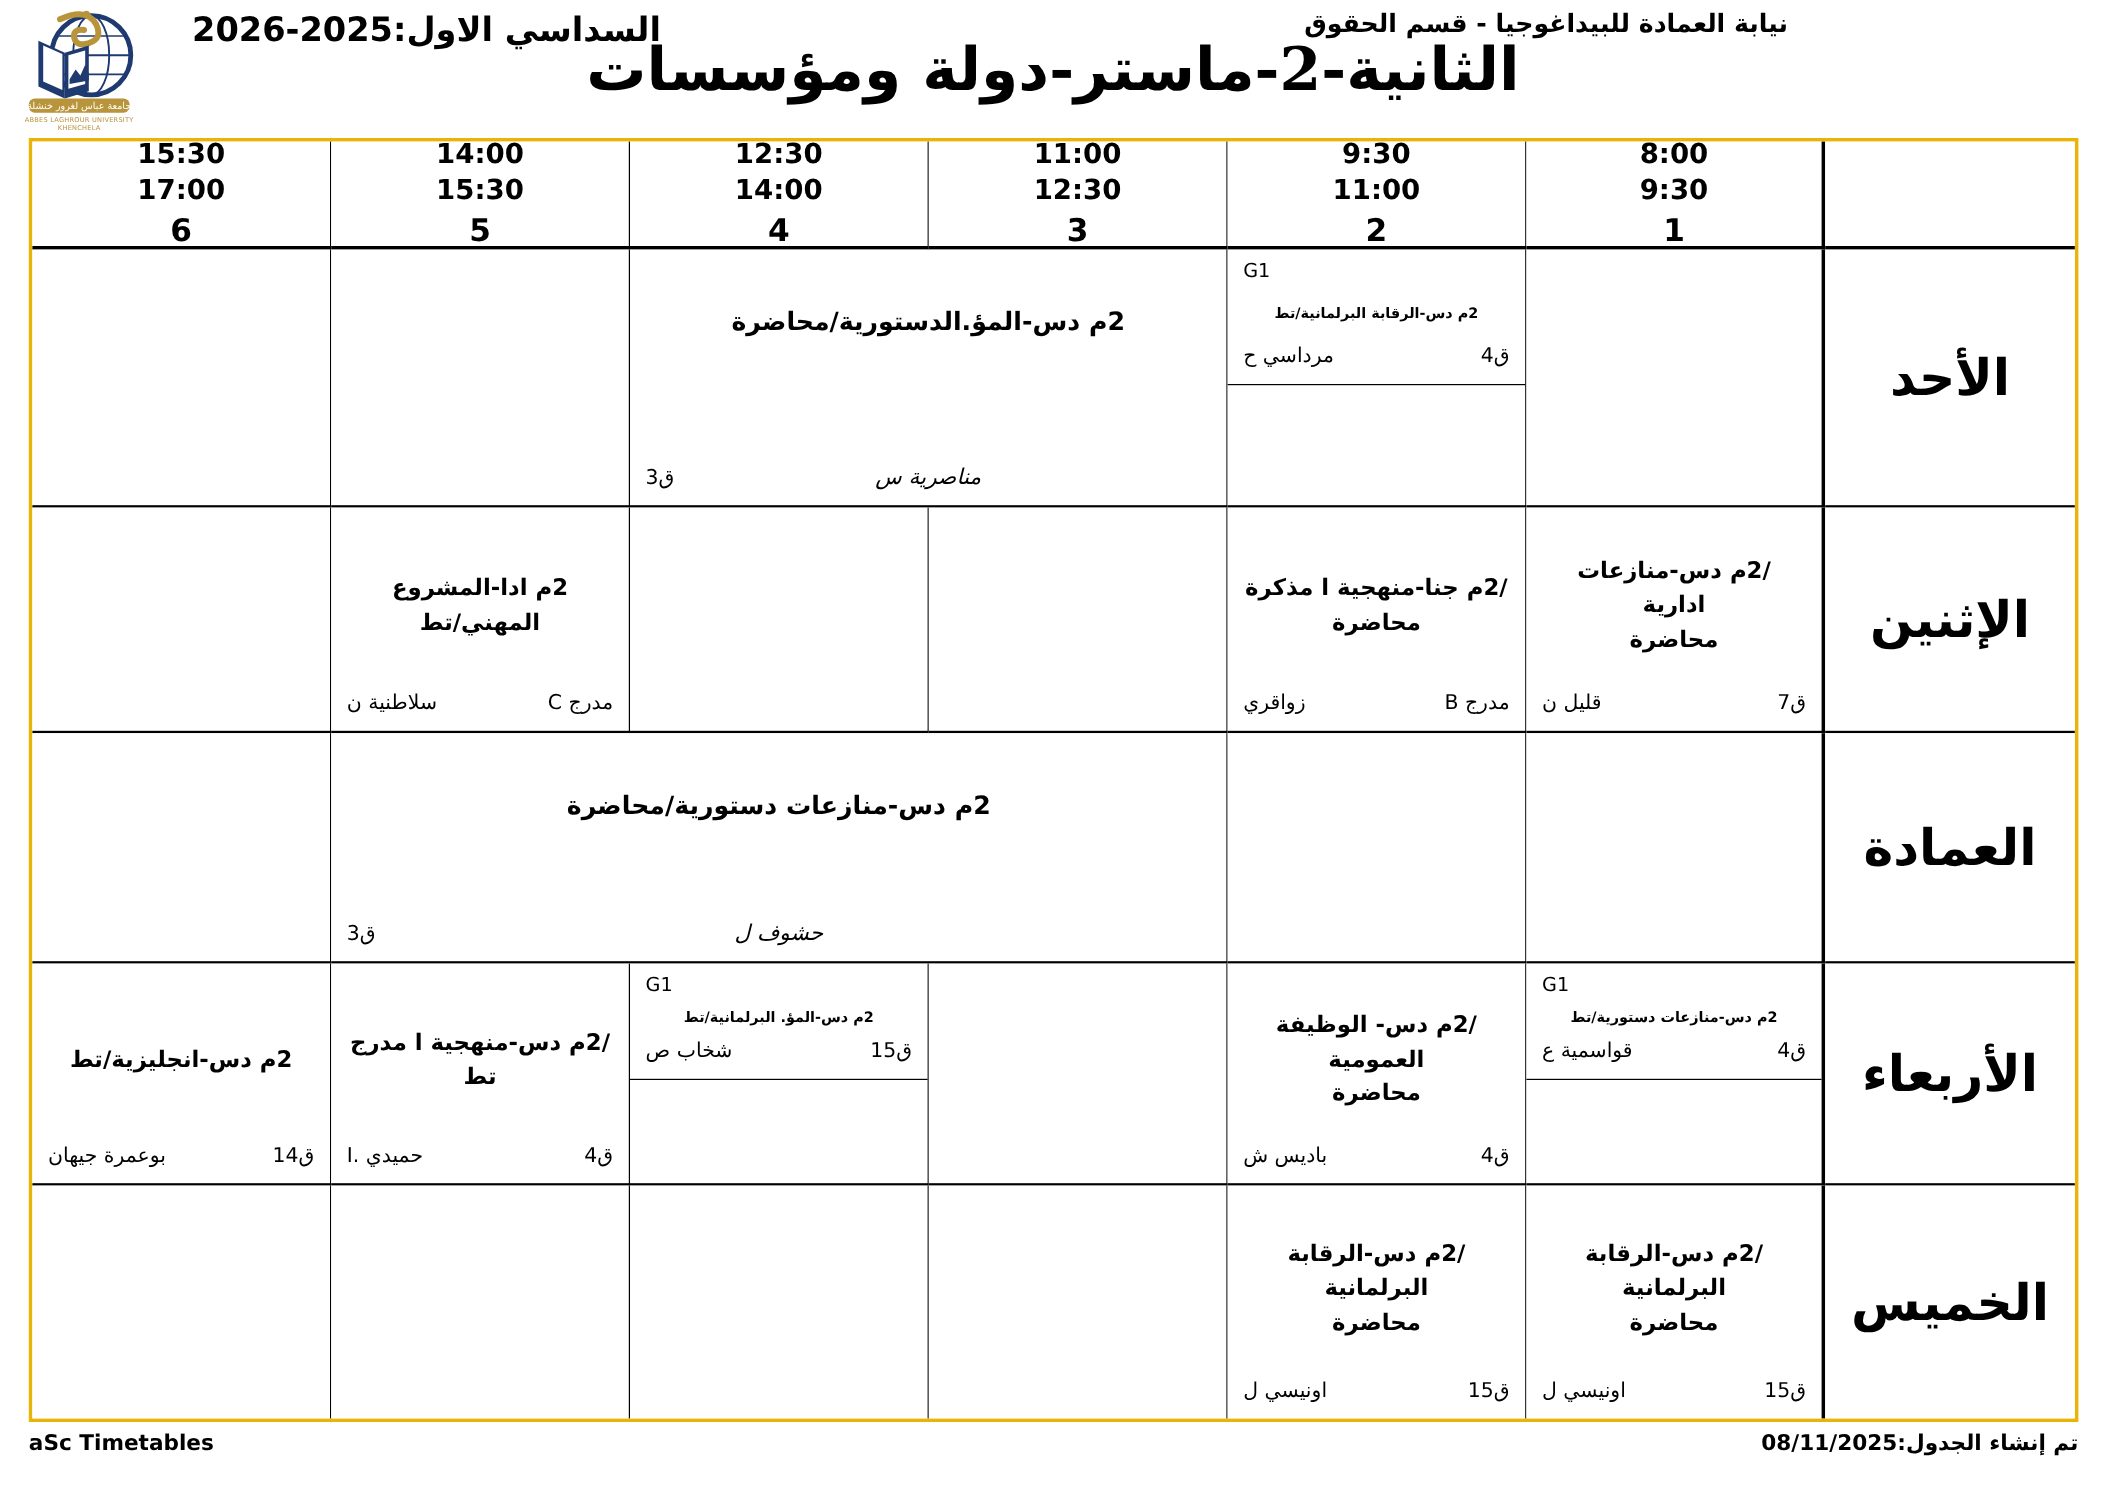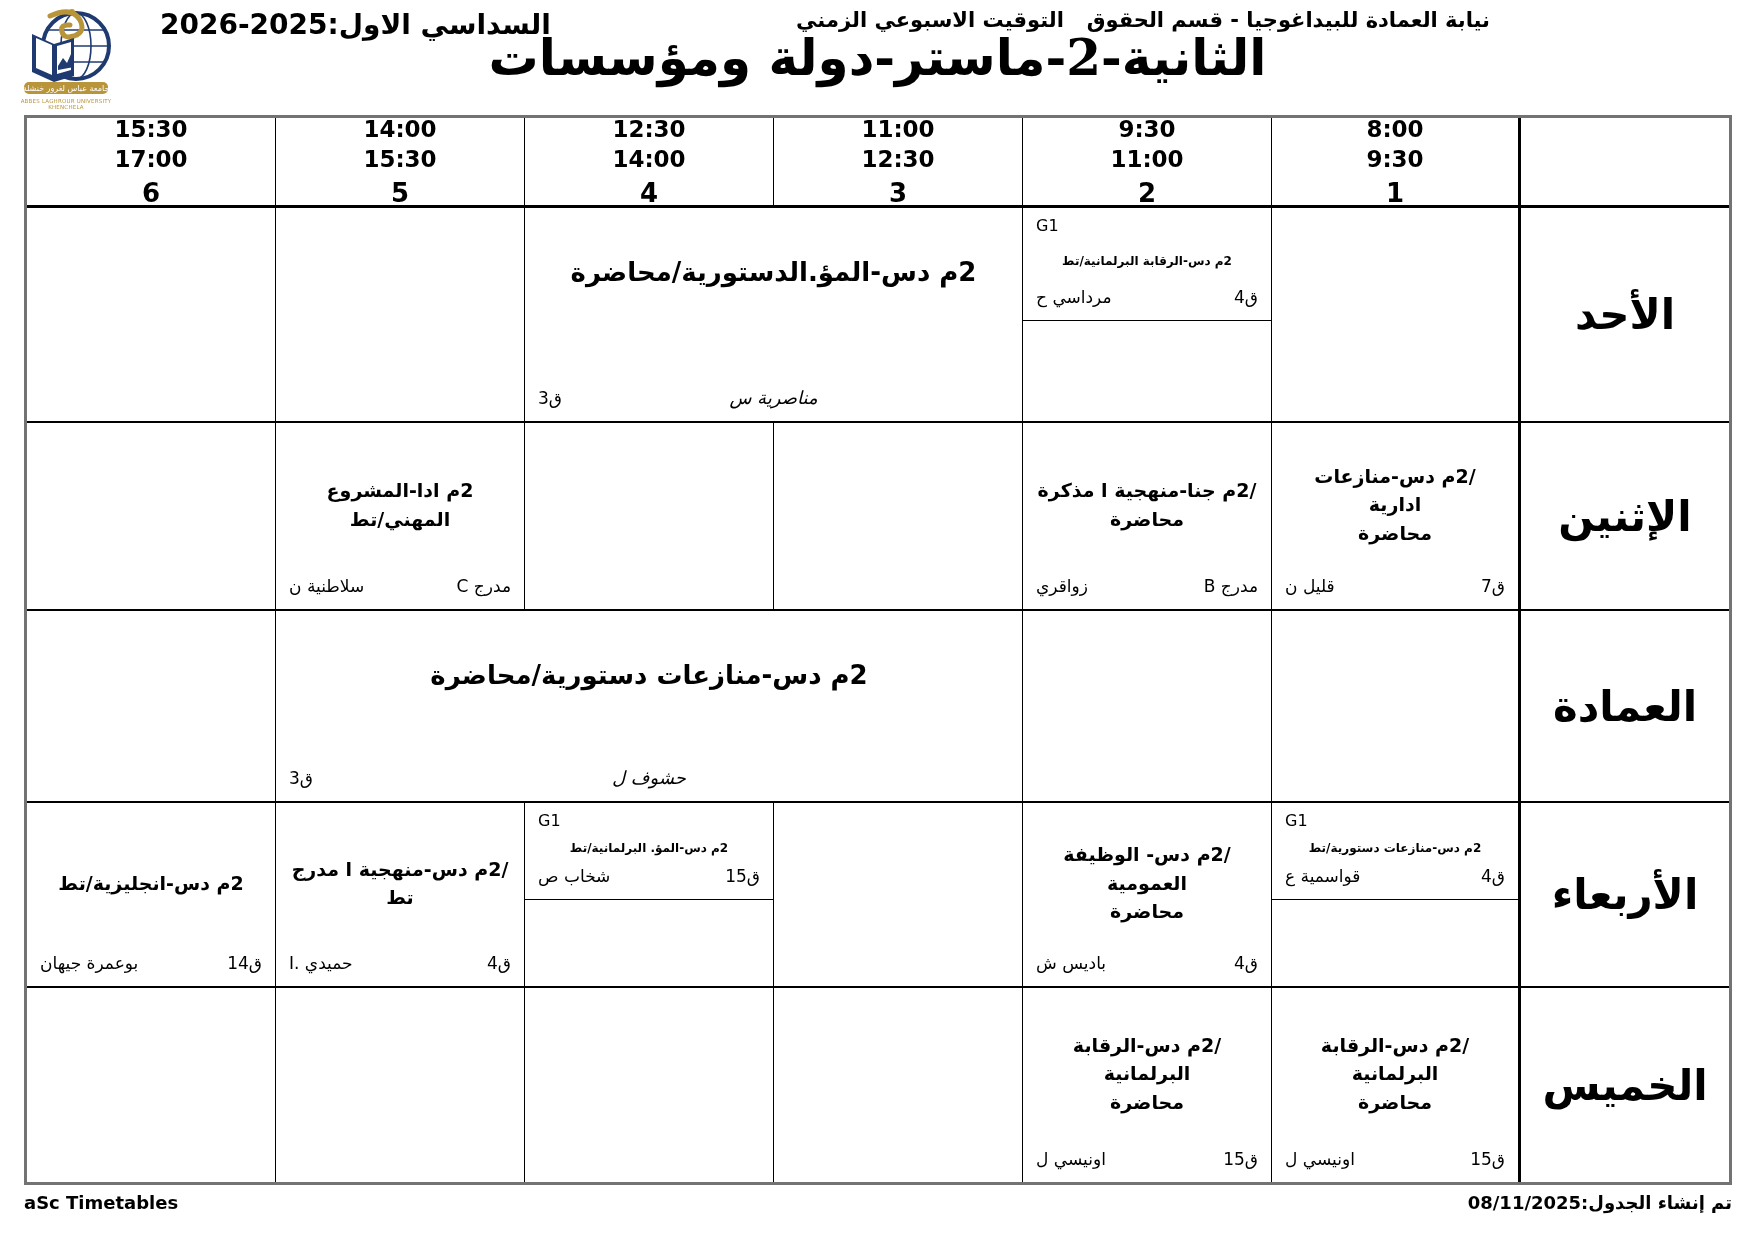--- a/index.html
+++ b/index.html
@@ -14,21 +14,21 @@
   .hdr-class{position:absolute;top:28px;left:0;width:100%;text-align:center;
     font-size:50px;font-weight:bold;direction:rtl;
     font-family:"DejaVu Serif","DejaVu Sans",sans-serif;}
   
   .logo{position:absolute;left:20px;top:4px;width:92px;height:106px;}
   .logo .en{position:absolute;bottom:0;left:0;width:100%;text-align:center;
     font-size:5.5px;color:#b8943a;letter-spacing:.2px;}
   
   .tt{
     position:absolute;left:24px;top:115px;width:1708px;height:1070px;
-    box-sizing:border-box;border:3px solid #737373;background:#fff;
+    box-sizing:border-box;border:3px solid #eab308;background:#fff;
     display:grid;
     grid-template-columns:249px 249px 249px 249px 249px 249px 1fr;
     grid-template-rows:90px 215px 188px 192px 185px 1fr;
   }
   .cell{box-sizing:border-box;position:relative;background:#fff;}
   .br1{border-right:1px solid #000;}
   .br3{border-right:3px solid #000;}
   .bb2{border-bottom:2px solid #000;}
   .bb3{border-bottom:3px solid #000;}
   .sp2{grid-column:span 2;}
@@ -45,21 +45,21 @@
   
   .sub-top{box-sizing:border-box;height:53%;border-bottom:1.5px solid #000;}
   .sub-bot{box-sizing:border-box;height:47%;}
   
   .entry{height:100%;box-sizing:border-box;display:flex;flex-direction:column;
          padding:9px 13px 13px 13px;}
   .g1{font-size:16px;direction:ltr;text-align:left;line-height:1.1;}
   .title{font-weight:bold;text-align:center;direction:rtl;white-space:pre-line;
          font-size:19px;line-height:1.5;margin:auto 0;}
   .entry.g1cell .title{font-size:12px;line-height:1.4;}
-  .entry.merged .title{font-size:26px;margin-top:36px;}
+  .entry.merged .title{font-size:21px;margin-top:36px;}
   .meta{display:flex;justify-content:space-between;align-items:flex-end;
         direction:ltr;font-size:17px;line-height:1.1;}
   .meta span{direction:rtl;unicode-bidi:isolate;}
   .meta .half{flex:1;}
   .meta .mid{flex:1;text-align:center;}
   .it{font-style:italic;font-size:18px;}
   
   .ft-left{position:absolute;left:24px;top:1192px;font-size:18px;font-weight:bold;}
   .ft-right{position:absolute;right:23px;top:1192px;font-size:18px;font-weight:bold;direction:rtl;}
 </style>
@@ -86,21 +86,20 @@
       <path d="M37 42 l14 -4 v28 l-14 4 z" fill="#ffffff"></path>
       <path d="M38 62 l5 -8 4 5 4 -9 3 7 v6 l-16 3 z" fill="#1f3a70"></path>
 
       <rect x="4" y="78" width="84" height="12" rx="5" fill="#b8943a"></rect>
       <text x="46" y="87" text-anchor="middle" font-size="8" fill="#ffffff" direction="rtl">جامعة عباس لغرور خنشلة</text>
     </svg>
     <div class="en">ABBES LAGHROUR UNIVERSITY KHENCHELA</div>
   </div>
 
   <div class="hdr-dept">نيابة العمادة للبيداغوجيا - قسم الحقوق</div>
-  <div class="hdr-doc">التوقيت الاسبوعي الزمني</div>
   <div class="hdr-sem">السداسي الاول:2025-2026</div>
   <div class="hdr-class">الثانية-2-ماستر-دولة ومؤسسات</div>
 
   <div class="tt">
 
     <div class="cell hd br1 bb3">
       <div class="tm">15:30</div>
       <div class="tm">17:00</div>
       <div class="pn">6</div>
     </div>

